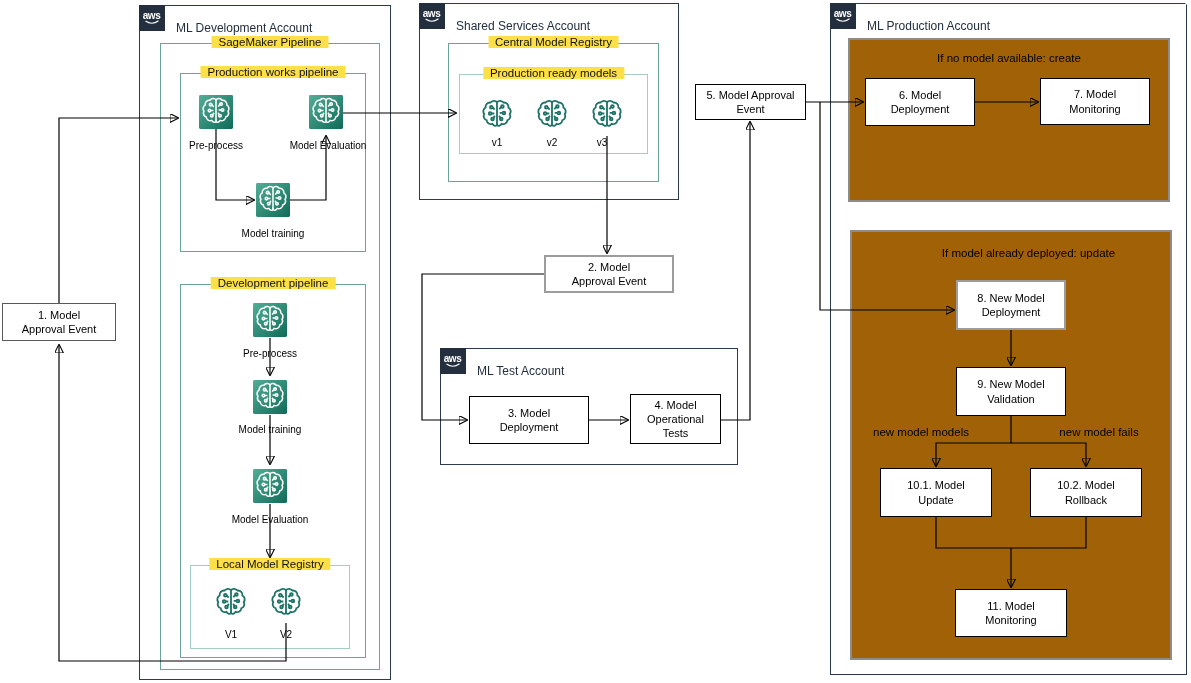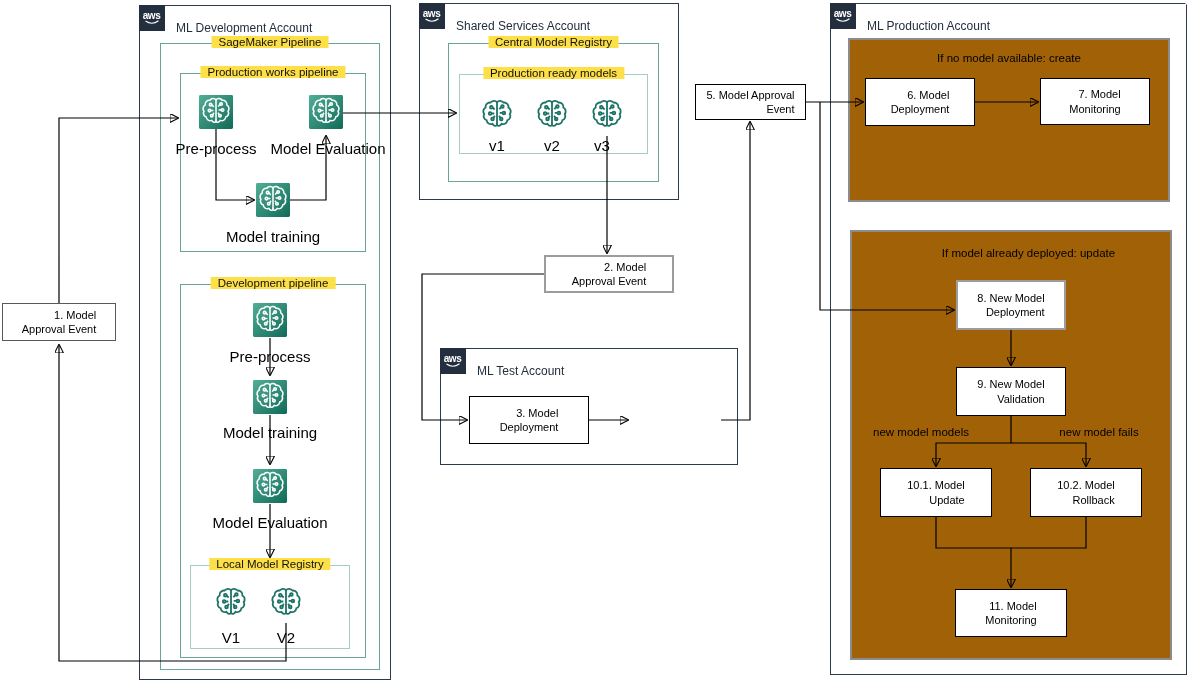--- a/index.html
+++ b/index.html
@@ -11,26 +11,26 @@
          align-items:center;justify-content:center;line-height:1;}
   .badge .aws-txt{font-size:10px;font-weight:bold;letter-spacing:-.5px;transform:translateY(1px);}
   .acct-title{position:absolute;left:36px;top:15px;font-size:12px;color:#232f3e;white-space:nowrap;}
   
   .group{border:1.5px solid #6aa399;}
   .group.light{border-color:#a5cdc3;}
   .glabel{position:absolute;top:-8px;left:50%;transform:translateX(-50%);background:#fde047;
           padding:0 7px;font-size:11.5px;color:#111;white-space:nowrap;}
   
   .step{border:1.2px solid #000;background:#fff;display:flex;align-items:center;justify-content:center;
-        text-align:right;font-size:11px;color:#000;white-space:pre-line;line-height:1.3;}
+        text-align:center;font-size:11px;color:#000;white-space:pre-line;line-height:1.3;}
   .step.gray{border:2px solid #9c9c9c;}
   .step.dark{border:1.8px solid #595959;}
   
   .cond{border:2px solid #8c8c8c;background:#a16207;text-align:center;font-size:11.5px;color:#000;}
-  .icon-label{position:absolute;transform:translateX(-50%);font-size:15px;color:#000;white-space:nowrap;text-align:left;}
+  .icon-label{position:absolute;transform:translateX(-50%);font-size:10px;color:#000;white-space:nowrap;text-align:left;}
   .branch-label{position:absolute;transform:translateX(-50%);font-size:11.5px;color:#000;white-space:nowrap;}
   .gicon{display:block;}
   svg.overlay{position:absolute;left:0;top:0;pointer-events:none;}
   .overlay path{stroke:#000;stroke-width:1.2;fill:none;}
 </style>
 </head>
 <body>
 
 <svg width="0" height="0" style="position:absolute" aria-hidden="true">
   <defs>
@@ -187,20 +187,23 @@
 
   <div class="branch-label" style="left:921px;top:426px;">new model models</div>
   <div class="branch-label" style="left:1099px;top:426px;">new model fails</div>
 
   <div class="abs step dark" style="left:2px;top:303px;width:114px;height:38px;">1. Model
 Approval Event</div>
   <div class="abs step gray" style="left:544px;top:255px;width:130px;height:38px;">2. Model
 Approval Event</div>
   <div class="abs step" style="left:469px;top:396px;width:120px;height:48px;">3. Model
 Deployment</div>
+  <div class="abs step" style="left:630px;top:394px;width:91px;height:50px;">4. Model
+Operational
+Tests</div>
   <div class="abs step" style="left:695px;top:84px;width:111px;height:36px;">5. Model Approval
 Event</div>
   <div class="abs step" style="left:865px;top:78px;width:110px;height:48px;">6. Model
 Deployment</div>
   <div class="abs step" style="left:1040px;top:78px;width:110px;height:47px;">7. Model
 Monitoring</div>
   <div class="abs step gray" style="left:956px;top:280px;width:110px;height:50px;">8. New Model
 Deployment</div>
   <div class="abs step" style="left:956px;top:367px;width:110px;height:49px;">9. New Model
 Validation</div>

